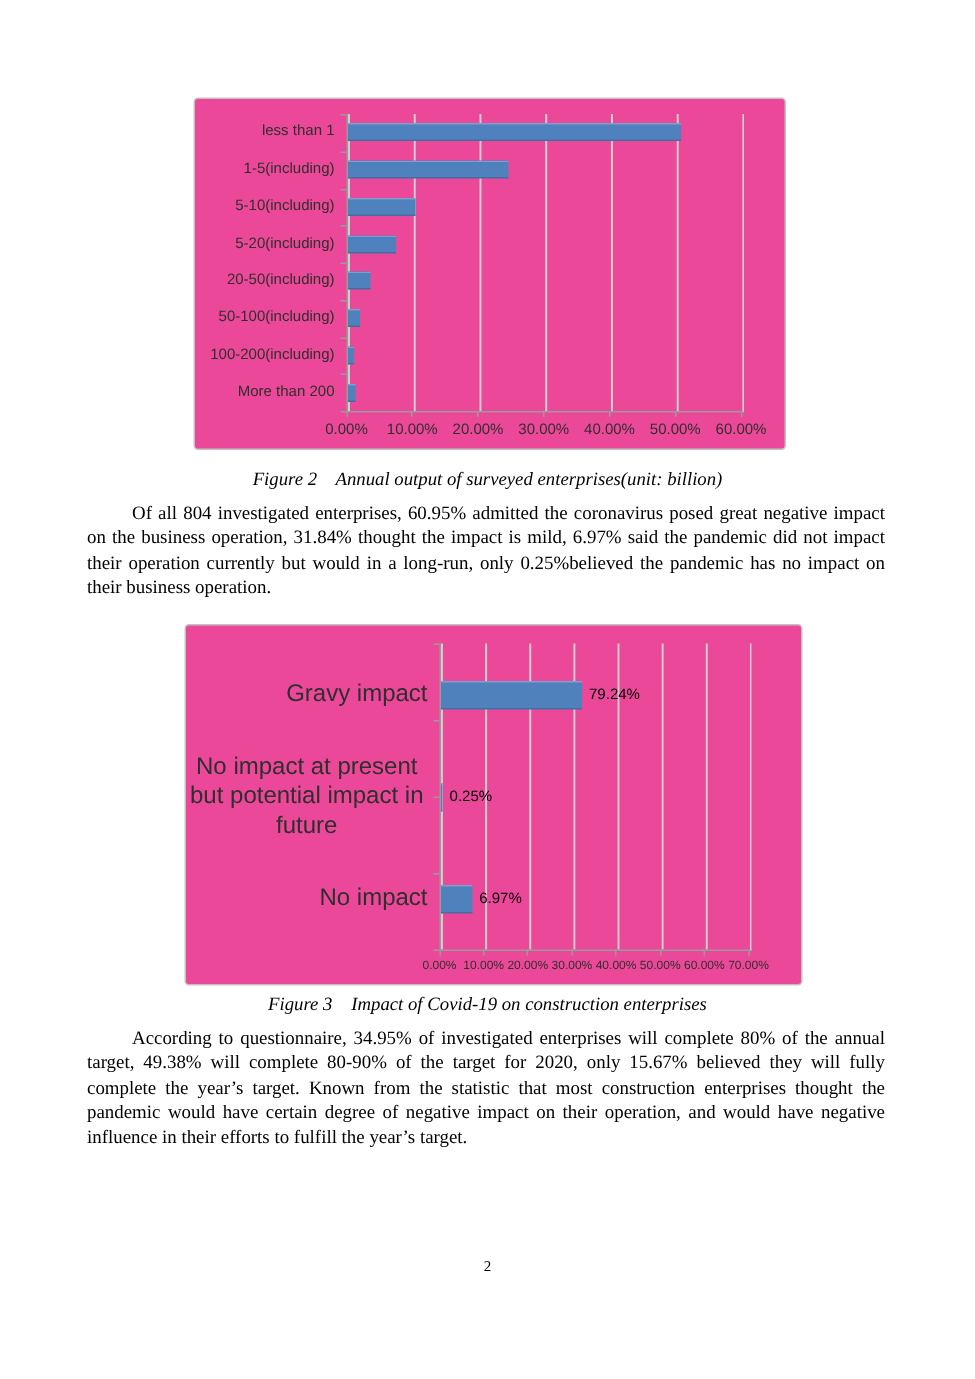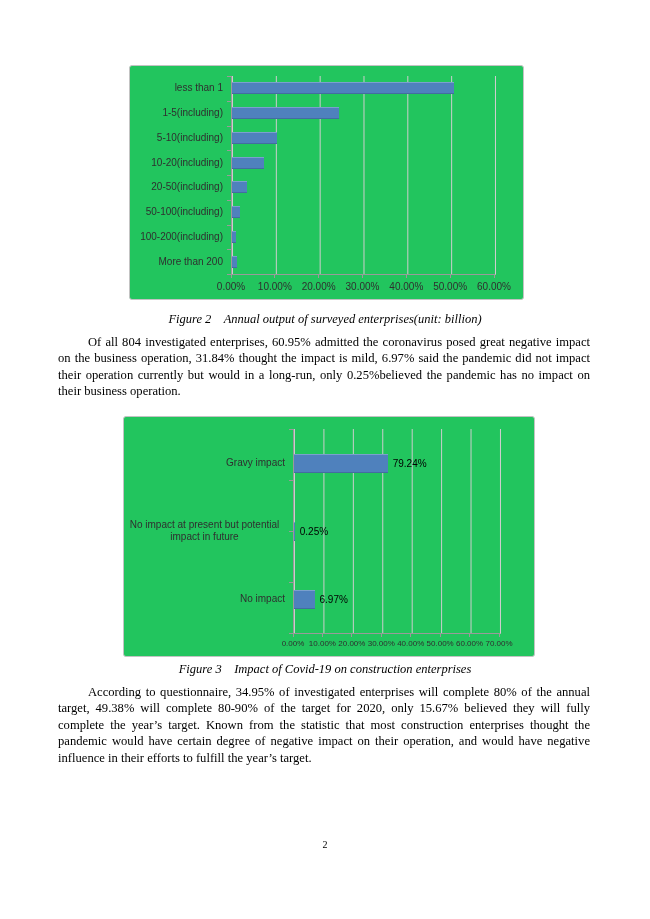--- a/index.html
+++ b/index.html
@@ -3,21 +3,21 @@
 <meta charset="utf-8">
 <style>
   html,body { margin:0; padding:0; background:#ffffff; }
   .page {
     position:relative; width:650px; height:919px; background:#ffffff;
     font-family:"Liberation Serif", serif; color:#000; overflow:hidden;
   }
 
   
   .chart {
-    position:absolute; background:#22c55e; border:1px solid #c3c3c3; border-radius:3px;
+    position:absolute; background:#ec4899; border:1px solid #c3c3c3; border-radius:3px;
     font-family:"Liberation Sans", sans-serif; color:#2f2f2f;
   }
   .cat-labels { position:absolute; display:flex; flex-direction:column; box-sizing:border-box; }
   .cat-label { flex:1; display:flex; align-items:center; justify-content:flex-end; }
   .cat-label span { display:block; text-align:center; line-height:1.2; }
   .cat-label span.single { text-align:right; }
   .plot {
     position:absolute; display:flex; flex-direction:column;
     border-left:1px solid #9a9a9a; border-bottom:1px solid #9a9a9a; border-right:1px solid #cdcdcd;
     background-image:linear-gradient(to right, #cdcdcd 1px, transparent 1px);
@@ -38,21 +38,21 @@
   .chart1 .cat-label { font-size:10px; }
   .chart1 .plot { left:101px; top:10px; width:263px; height:198px; background-size:calc(100%/6) 100%; }
   .chart1 .bar { height:12px; }
   .chart1 .ticks { left:101px; top:208px; width:263px; height:4px; }
   .chart1 .cat-ticks { left:97px; top:10px; width:4px; height:198px; }
   .chart1 .x-labels { left:101px; top:215px; width:263px; font-size:10px; }
 
   
   .chart2 { left:123px; top:416px; width:410px; height:239px; }
   .chart2 .cat-labels { left:0; top:12px; width:169px; height:204px; padding-right:8px; }
-  .chart2 .cat-label { font-size:10px; }
+  .chart2 .cat-label { font-size:16px; }
   .chart2 .plot { left:169px; top:12px; width:206px; height:204px; background-size:calc(100%/7) 100%; }
   .chart2 .bar { height:19px; }
   .chart2 .ticks { left:169px; top:216px; width:206px; height:4px; }
   .chart2 .cat-ticks { left:165px; top:12px; width:4px; height:204px; }
   .chart2 .x-labels { left:169px; top:222px; width:206px; font-size:8px; }
 
   
   .caption {
     position:absolute; left:0; width:650px; text-align:center;
     font-style:italic; font-size:12.5px; white-space:pre-wrap;
@@ -77,21 +77,21 @@
         <div class="cat-label">
           <span class="single">less than 1</span>
         </div>
         <div class="cat-label">
           <span class="single">1-5(including)</span>
         </div>
         <div class="cat-label">
           <span class="single">5-10(including)</span>
         </div>
         <div class="cat-label">
-          <span class="single">10-20(including)</span>
+          <span class="single">5-20(including)</span>
         </div>
         <div class="cat-label">
           <span class="single">20-50(including)</span>
         </div>
         <div class="cat-label">
           <span class="single">50-100(including)</span>
         </div>
         <div class="cat-label">
           <span class="single">100-200(including)</span>
         </div>

